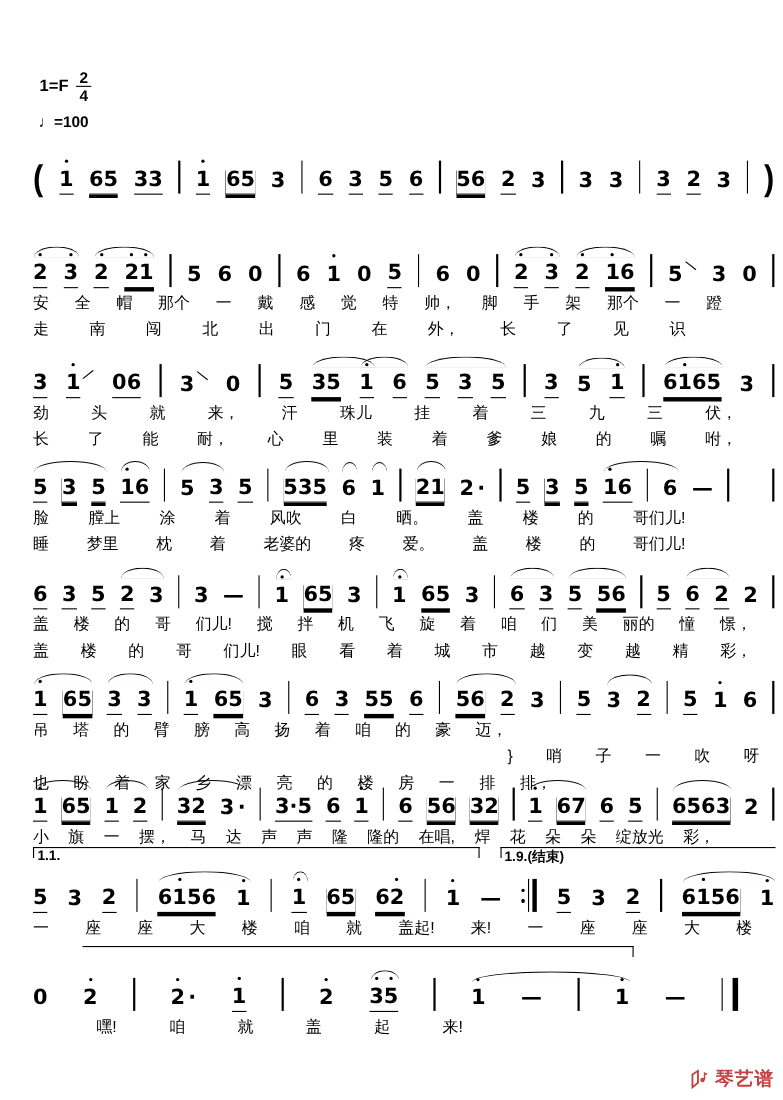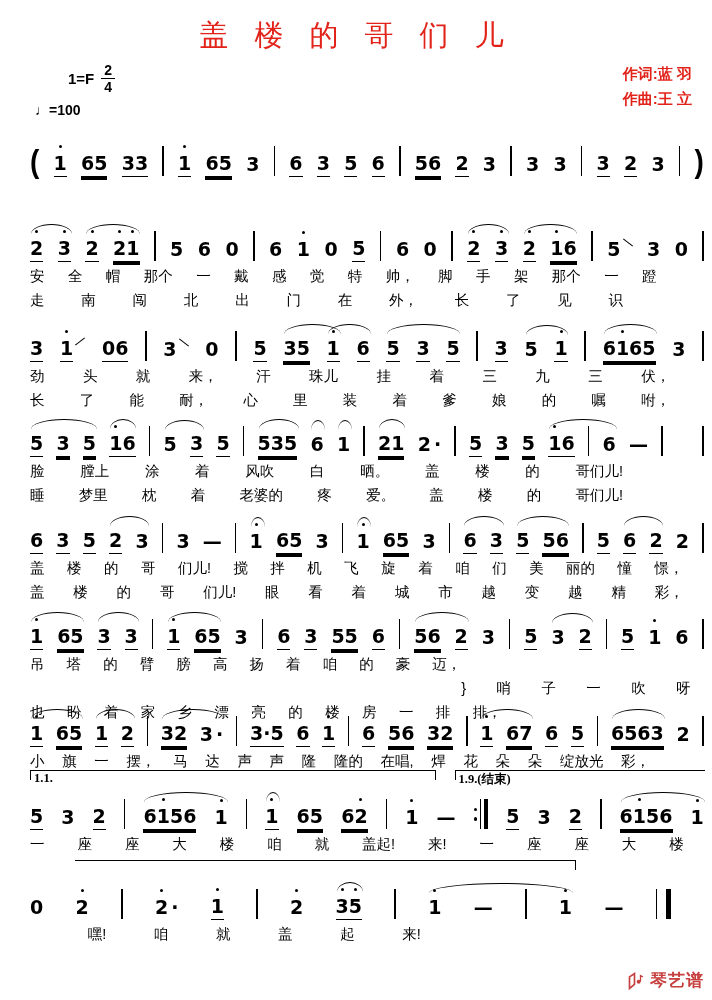--- a/index.html
+++ b/index.html
@@ -1,21 +1,21 @@
 <!DOCTYPE html>
 <html style="--red: #e2231a; --wmred: #c5403f;"><head>
 <meta charset="utf-8">
 <style>
   html,body{margin:0;padding:0;background:#fff;}
   .page{position:relative;width:712px;height:1000px;background:#fff;overflow:hidden;
         font-family:"Liberation Sans",sans-serif;color:#000;}
   .title{position:absolute;top:16px;left:0;width:100%;text-align:center;
          font-size:29px;letter-spacing:9px;color:var(--red,#e2231a);font-weight:500;}
   .keysig{position:absolute;left:36px;top:62px;display:flex;align-items:center;gap:7px;
-          font-weight:bold;font-size:15px;margin-left:32px;}
+          font-weight:bold;font-size:15px;}
   .meter{display:inline-block;text-align:center;font-size:14px;line-height:1.15;}
   .meter .mn{display:block;border-bottom:1.3px solid #000;padding:0 3px;}
   .meter .md{display:block;}
   .tempo{position:absolute;left:35px;top:102px;font-weight:bold;font-size:14px;}
   .credits{position:absolute;right:20px;top:62px;color:var(--red,#e2231a);
            font-size:15px;line-height:1.65;font-weight:bold;}
   
   .score{position:absolute;inset:0;}
   .sys{position:absolute;left:30px;right:8px;}
   .notes{position:relative;display:flex;justify-content:space-between;align-items:flex-end;
@@ -39,49 +39,44 @@
   .bar{width:1.5px;height:30px;background:#000;margin-bottom:1px;}
   .paren{font-size:28px;font-weight:bold;line-height:30px;transform:scaleY(1.15);}
   .rep{display:inline-flex;align-items:center;gap:2.5px;margin-bottom:1px;}
   .rd{display:flex;flex-direction:column;gap:6px;}
   .rd i{width:3.5px;height:3.5px;background:#000;border-radius:50%;}
   .bt{width:1.5px;height:30px;background:#000;}
   .bk{width:4.5px;height:30px;background:#000;}
   .fin{width:9px;height:30px;border-left:1.5px solid #000;border-right:5px solid #000;
        margin-bottom:1px;}
   .volta{position:absolute;top:2px;height:9px;border-top:1.4px solid #000;}
-  .volta.tl{border-left:1.4px solid #000;font-family:Liberation Serif, serif;}
+  .volta.tl{border-left:1.4px solid #000;}
   .volta.tr{border-right:1.4px solid #000;}
   .vlabel{position:absolute;left:3px;top:0;font-size:12.5px;font-weight:bold;white-space:nowrap;}
   .lyr{display:flex;justify-content:space-between;margin-top:5px;font-size:14.5px;
        line-height:19px;white-space:nowrap;}
   .wm{position:absolute;right:8px;bottom:8px;display:flex;align-items:center;gap:3px;
       color:var(--wmred,#c5403f);font-weight:bold;font-size:17px;letter-spacing:1px;justify-content:flex-end;}
 </style>
 </head>
 <body>
 
 <div class="page">
-  <div class="title">盖 楼 的 哥 们 儿</div>
 
   <div class="keysig">
     <span>1=F</span>
     <span class="meter">
       <span class="mn">2</span>
       <span class="md">4</span>
     </span>
   </div>
   <div class="tempo">
     <span>♩</span><span>=100</span>
   </div>
 
-  <div class="credits">
-    <div>作词:蓝 羽</div>
-    <div>作曲:王 立</div>
-  </div>
 
   <div class="score">
       <div class="sys" style="top: 115px;">
         <div class="notes">
           <span class="paren">(</span>
           <span class="note"><span class="txt ul1"><span class="ch hi">1</span></span></span>
           <span class="note"><span class="txt ul2"><span class="ch">6</span><span class="ch">5</span></span></span>
           <span class="note"><span class="txt ul1"><span class="ch">3</span><span class="ch">3</span></span></span>
           <span class="bar"></span>
           <span class="note"><span class="txt ul1"><span class="ch hi">1</span></span></span>

